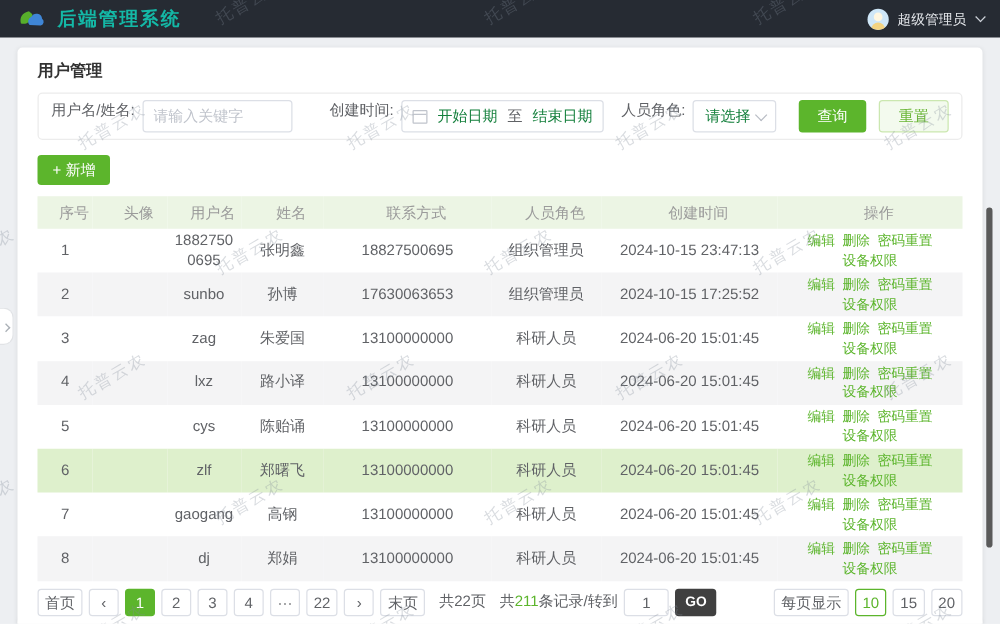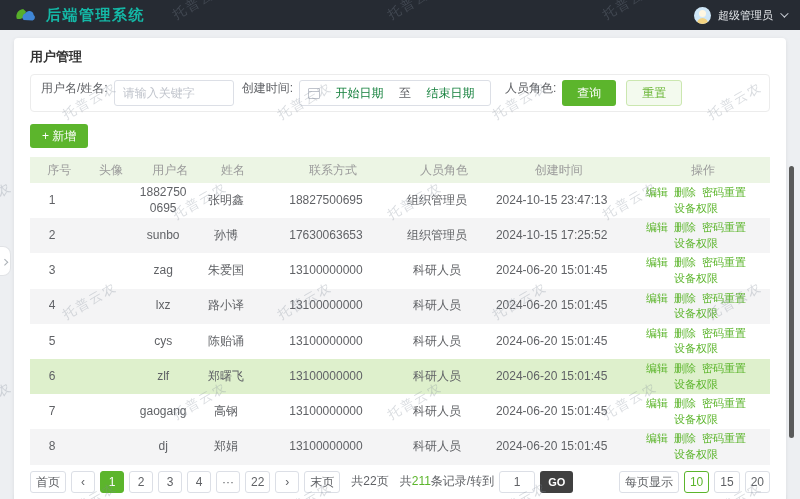--- a/index.html
+++ b/index.html
@@ -20,21 +20,21 @@
 
   
   .card{margin:8px 14px 0;background:#fff;border-radius:4px;box-shadow:0 1px 4px rgba(0,0,0,.08);
     padding:10px 16px 10px;position:relative;z-index:1;}
   .page-title{font-size:13px;font-weight:bold;color:#333;margin-bottom:8px;}
 
   
   .filter-bar{border:1px solid #ececec;border-radius:4px;padding:5px 10px;display:flex;align-items:flex-start;
     font-size:12px;color:#606266;margin-bottom:12px;}
   .f-label{margin-right:6px;white-space:nowrap;}
-  .f-input{width:120px;height:26px;border:1px solid #dcdfe6;border-radius:3px;padding:0 8px;font-size:12px;color:#606266;margin-right:8px;outline:none;}
+  .f-input{width:120px;height:26px;border:1px solid #dcdfe6;border-radius:3px;padding:0 8px;font-size:12px;color:#606266;margin-right:30px;outline:none;}
   .f-input::placeholder{color:#c0c4cc;}
   .date-box{width:192px;height:26px;border:1px solid #dcdfe6;border-radius:3px;display:flex;align-items:center;
     padding:0 8px;gap:8px;margin-right:14px;}
   .ph{color:#15803d;font-size:12px;flex:1;text-align:center;white-space:nowrap;}
   .date-to{color:#606266;}
   .cal-icon{width:12px;height:11px;border:1px solid #c0c4cc;border-radius:1px;position:relative;flex:none;}
   .cal-icon::before{content:"";position:absolute;top:2px;left:0;right:0;border-top:1px solid #c0c4cc;}
   .select-box{width:150px;height:26px;border:1px solid #dcdfe6;border-radius:3px;display:flex;align-items:center;
     justify-content:space-between;padding:0 9px;margin-right:18px;}
   .chev-down{width:7px;height:7px;border-right:1px solid #b8bcc4;border-bottom:1px solid #b8bcc4;transform:rotate(45deg) translateY(-2px);}
@@ -99,20 +99,24 @@
     <span class="f-label">用户名/姓名:</span>
     <input class="f-input" placeholder="请输入关键字" style="">
     <span class="f-label">创建时间:</span>
     <div class="date-box">
       <span class="cal-icon"></span>
       <span class="ph">开始日期</span>
       <span class="date-to">至</span>
       <span class="ph">结束日期</span>
     </div>
     <span class="f-label">人员角色:</span>
+    <div class="select-box">
+      <span class="ph" style="flex:none;">请选择</span>
+      <span class="chev-down"></span>
+    </div>
     <button class="btn btn-primary">查询</button>
     <button class="btn btn-plain">重置</button>
   </div>
 
   
   <button class="add-btn">+ 新增</button>
 
   
   <table>
     <colgroup>

